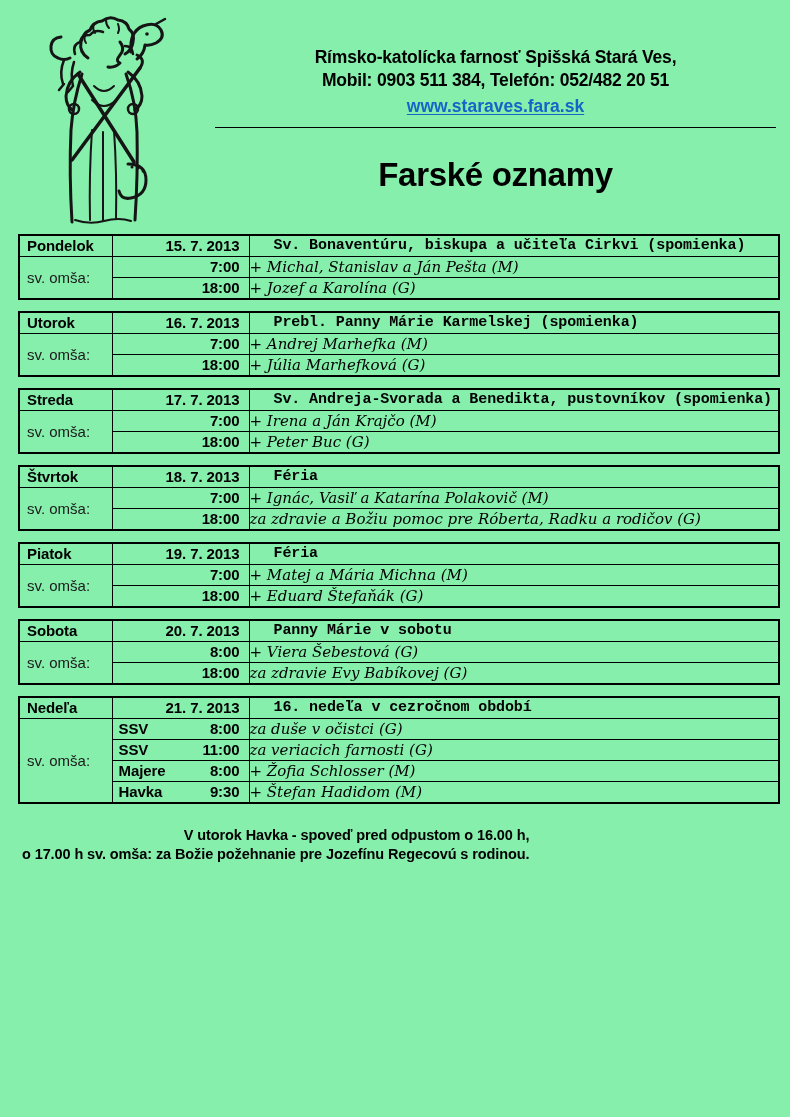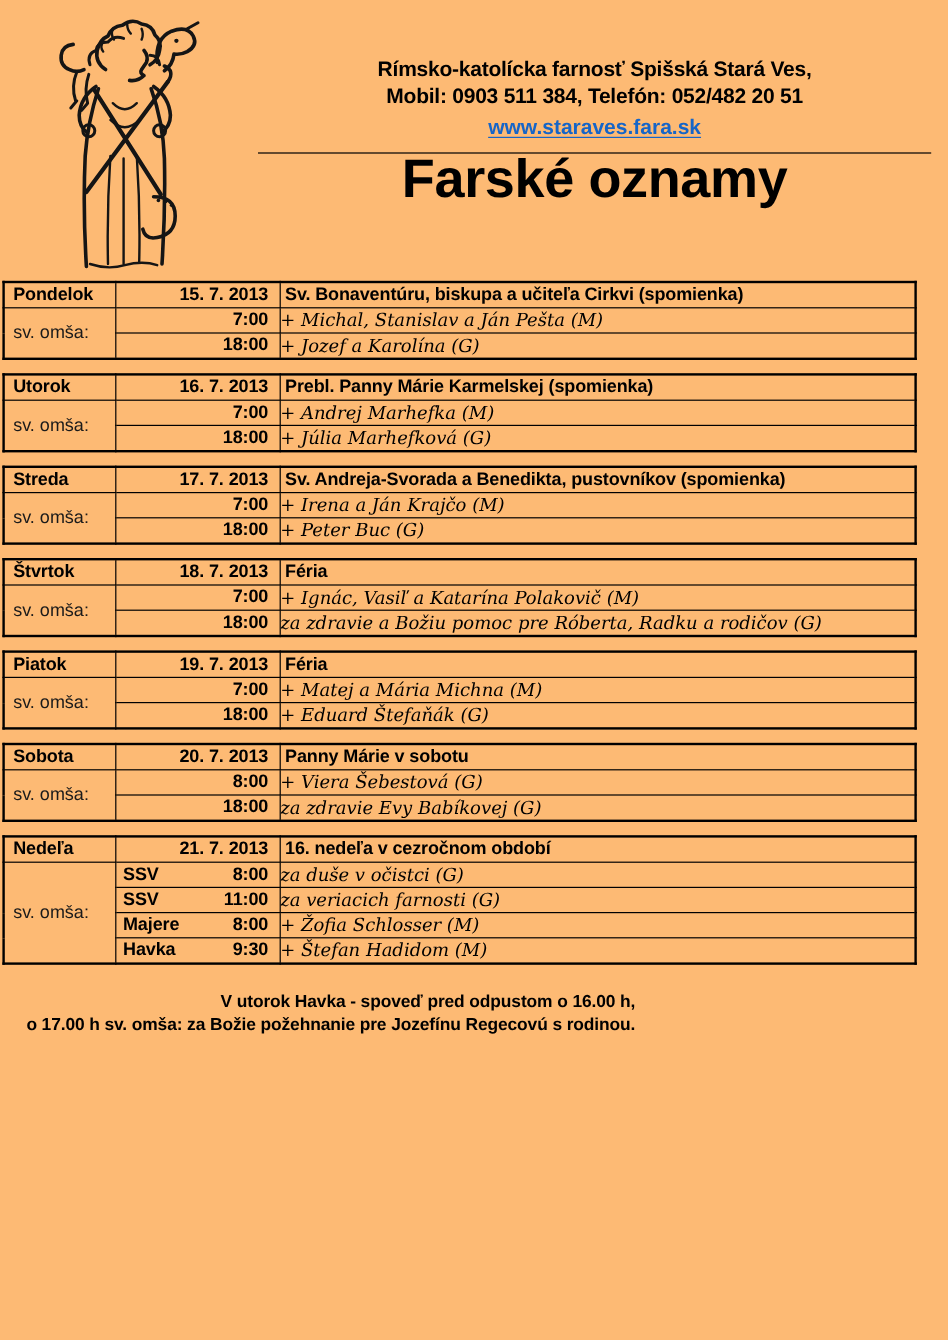--- a/index.html
+++ b/index.html
@@ -1,41 +1,41 @@
 <!DOCTYPE html>
 <html style="--link: #1565C8;"><head>
 <meta charset="utf-8">
 <style>
   :root { --link: #1565C8; --ink: #000; }
   html,body { margin:0; padding:0; background:#fff; }
   body { width:790px; height:1117px; font-family:"Liberation Sans","DejaVu Sans",sans-serif; color:var(--ink); }
-  .page { position:relative; width:790px; height:1117px; background:#fdba74; overflow:hidden; }
+  .page { position:relative; width:790px; height:1117px; background:#86efac; overflow:hidden; }
 
   
   .logo { position:absolute; left:28px; top:12px; width:152px; height:214px; }
   .logo svg { width:100%; height:100%; }
   .head-text { position:absolute; left:215px; top:46px; width:561px; text-align:center; }
   .org { font-weight:bold; font-size:17.5px; line-height:23px; letter-spacing:-0.2px; }
   .site-wrap { margin-top:4px; }
   .site { display:inline-block; font-weight:bold; font-size:17.5px; color:var(--link);
           text-decoration:underline; text-underline-offset:2px; cursor:pointer; }
   .rule { margin-top:10px; border-bottom:1.5px solid #000; height:0; }
-  .title { margin-top:1px; font-size:45px; font-weight:bold; line-height:40px; letter-spacing:-0.3px; }
+  .title { margin-top:27px; font-size:33px; font-weight:bold; line-height:40px; letter-spacing:-0.3px; }
 
   
-  .schedule { position:absolute; left:2px; top:234px; width:762px; }
+  .schedule { position:absolute; left:18px; top:234px; width:762px; }
   table.day-table { border-collapse:collapse; table-layout:fixed; width:762px;
                     border:2px solid #000; margin:0 0 11px 0; }
   col.c1 { width:93px; } col.c2 { width:137px; } col.c3 { width:auto; }
   td { border:1px solid #000; padding:1px 6px; height:18px; line-height:18px;
        font-size:15px; vertical-align:middle; overflow:hidden; white-space:nowrap; }
   .head-row td { font-weight:bold; letter-spacing:-0.1px; }
   .day-cell { padding-left:7px; }
   .date-cell { text-align:right; padding-right:9px;margin-left:41px; }
-  .feast-cell { padding-left:4px; }
+  .feast-cell { padding-left:24px;font-family:Liberation Mono, monospace; }
   .label-cell { font-weight:normal; color:#1a1a1a; padding-left:7px; }
   .time-cell { padding-right:9px; }
   .cellwrap { display:flex; align-items:center; }
   .place { font-weight:bold; letter-spacing:-0.1px; }
   .time { margin-left:auto; font-weight:bold; letter-spacing:-0.1px; }
   .int-cell { font-family:"DejaVu Serif","Liberation Serif",serif; font-style:italic;
               font-size:15px; padding-left:0; }
 
   
   .notes { position:absolute; left:22px; top:826px; font-weight:bold; font-size:14.5px;

